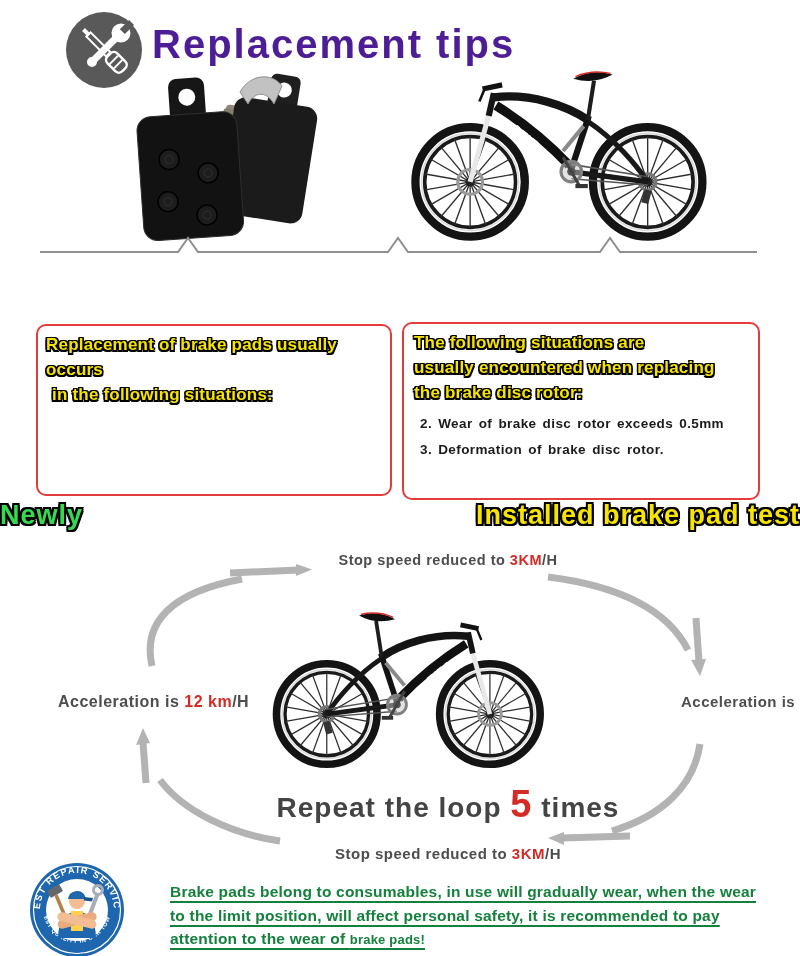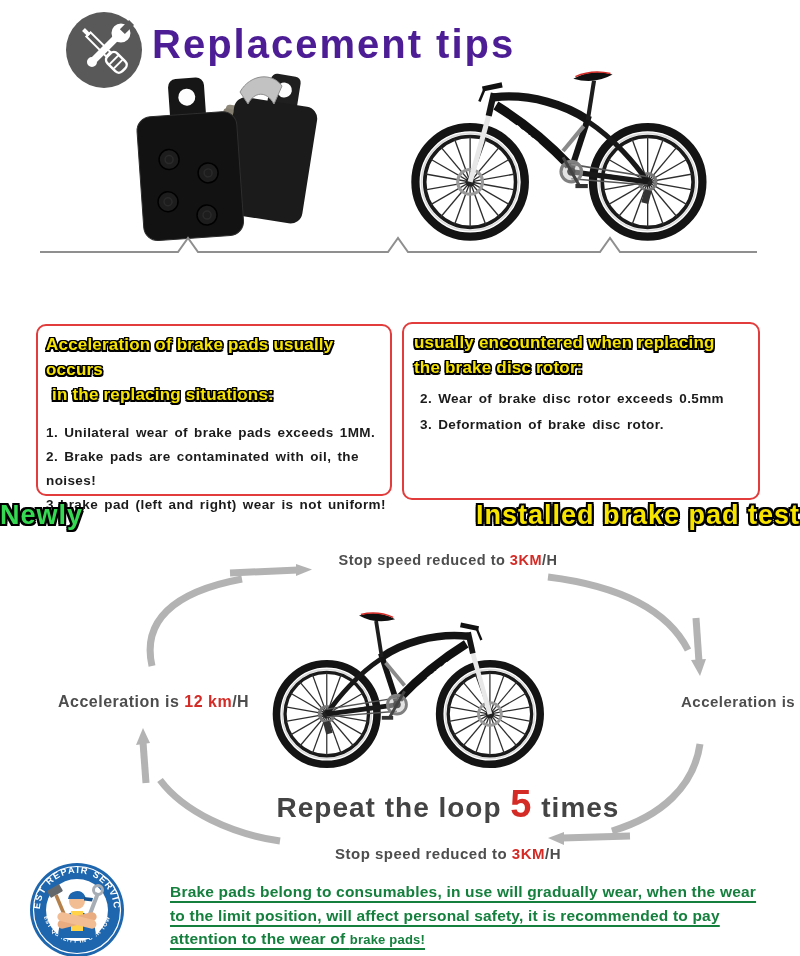--- a/index.html
+++ b/index.html
@@ -146,32 +146,28 @@
   <svg class="abs" style="left:402px;top:62px" width="320" height="181" viewBox="0 0 310 175">
     <use href="#bike"></use>
   </svg>
 
   <svg class="abs" style="left:0;top:230px" width="800" height="30" viewBox="0 0 800 30">
     <polyline points="40,22 178,22 188,8 198,22 388,22 398,8 408,22 600,22 610,8 620,22 757,22" fill="none" stroke="#8f8f8f" stroke-width="2"></polyline>
   </svg>
 
   <div class="abs tipbox" id="box-left">
     <div class="box-title yellow outline15">
-      <div>Acceleration of brake pads usually occurs</div>
-      <div style="padding-left:6px">in the replacing situations:</div>
-    </div>
-    <div class="box-items">
-      <div>1. Unilateral wear of brake pads exceeds 1MM.</div>
-      <div>2. Brake pads are contaminated with oil, the noises!</div>
-      <div>3 brake pad (left and right) wear is not uniform!</div>
+      <div>Replacement of brake pads usually occurs</div>
+      <div style="padding-left:6px">in the following situations:</div>
     </div>
   </div>
 
   <div class="abs tipbox" id="box-right">
     <div class="box-title yellow outline15">
+      <div>The following situations are</div>
       <div>usually encountered when replacing</div>
       <div>the brake disc rotor:</div>
     </div>
     <div class="box-items">
       <div>2. Wear of brake disc rotor exceeds 0.5mm</div>
       <div>3. Deformation of brake disc rotor.</div>
     </div>
   </div>
 
   <div class="abs" id="test-heading">

